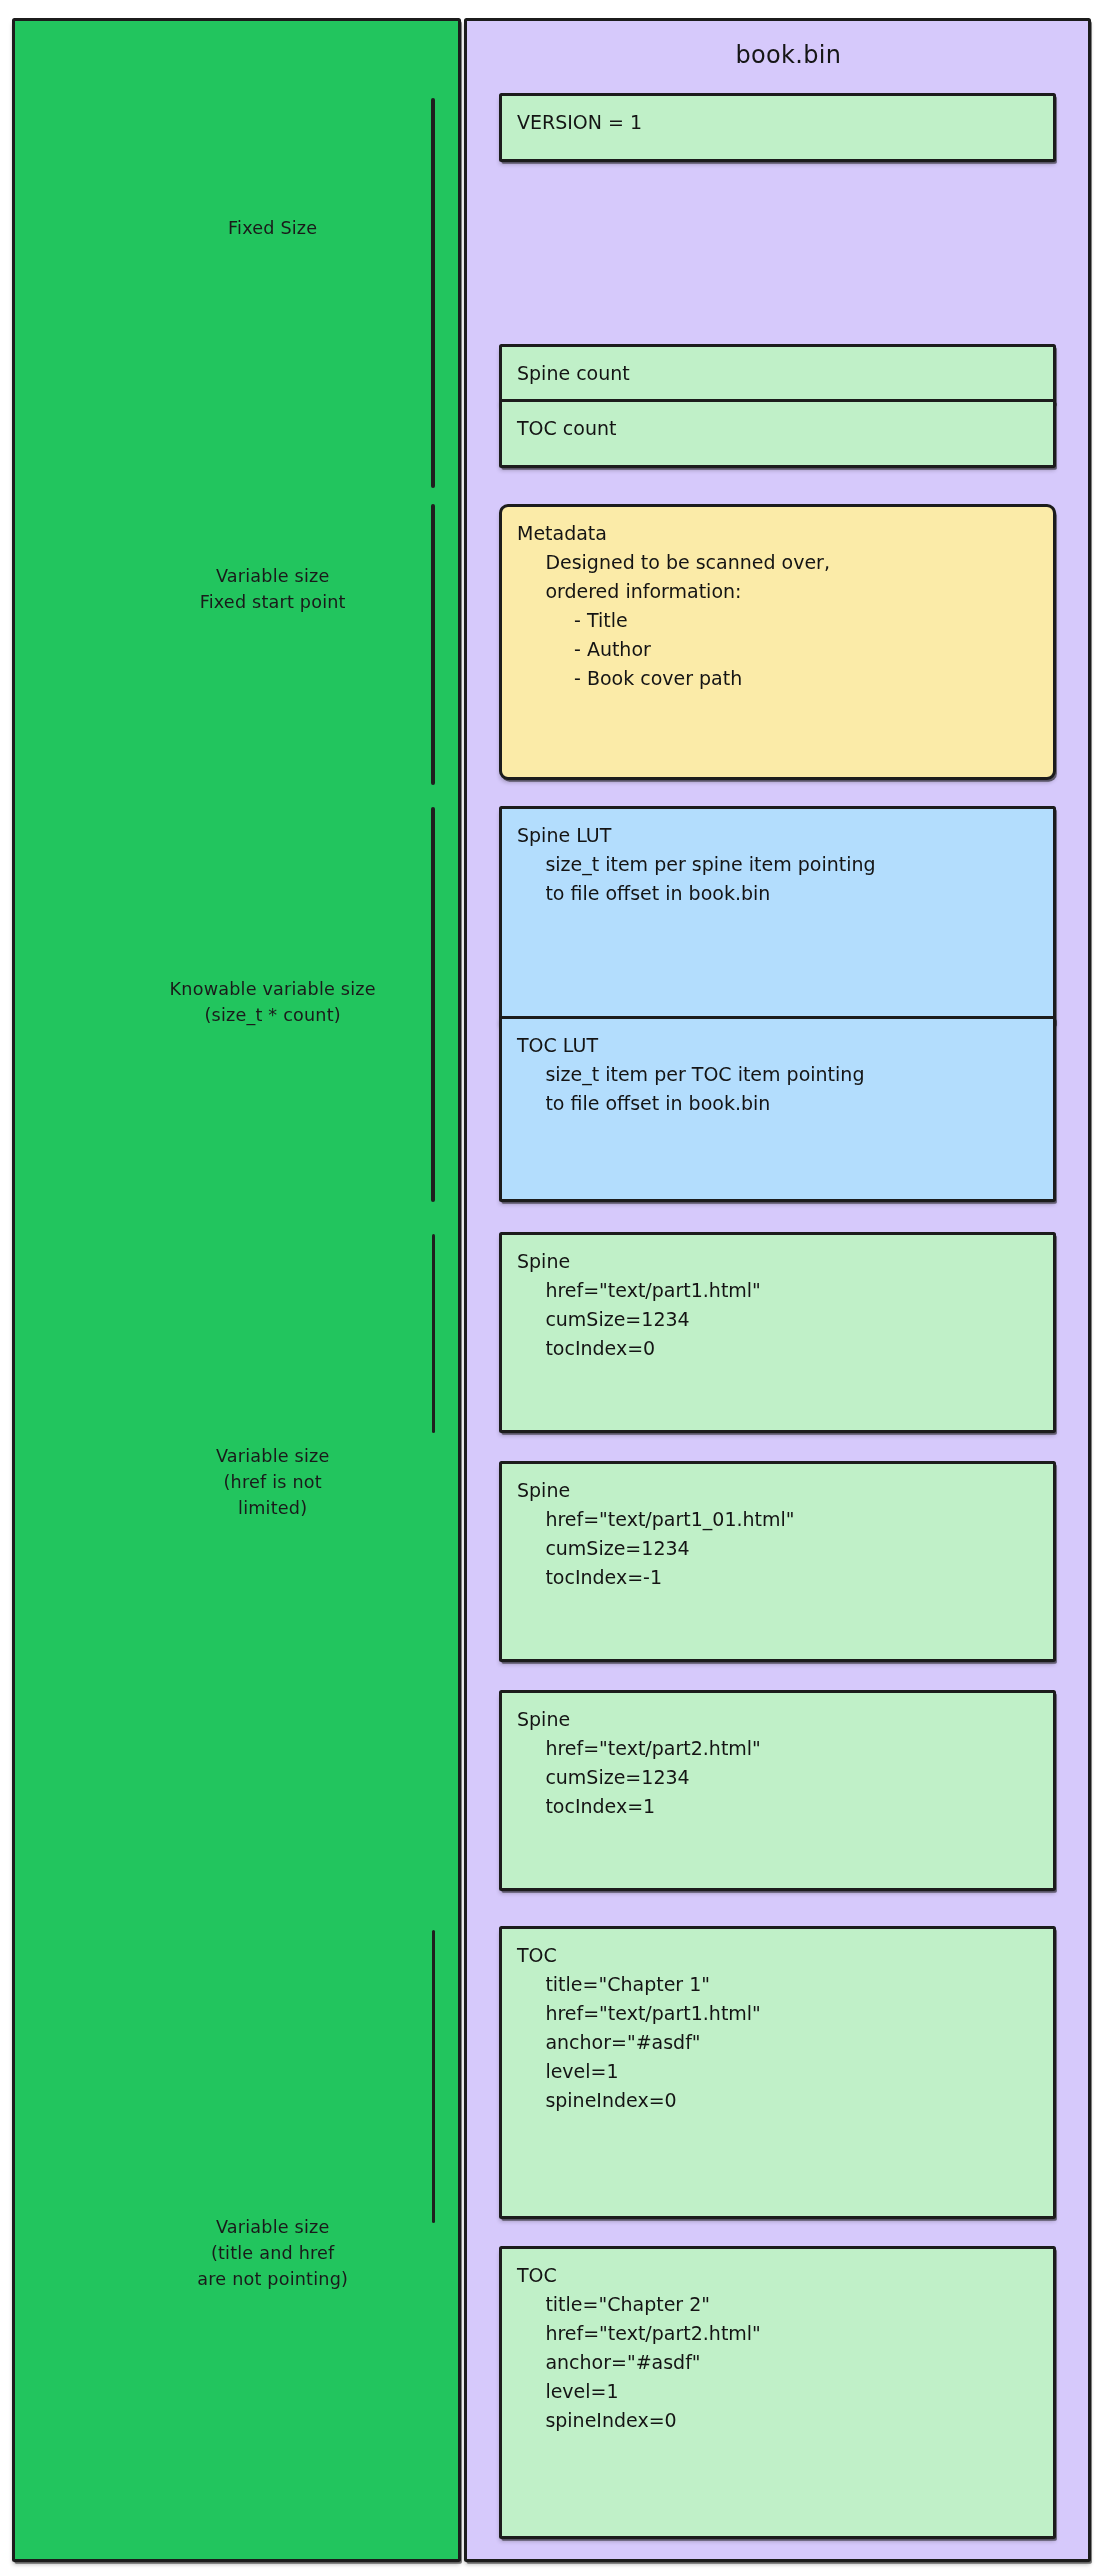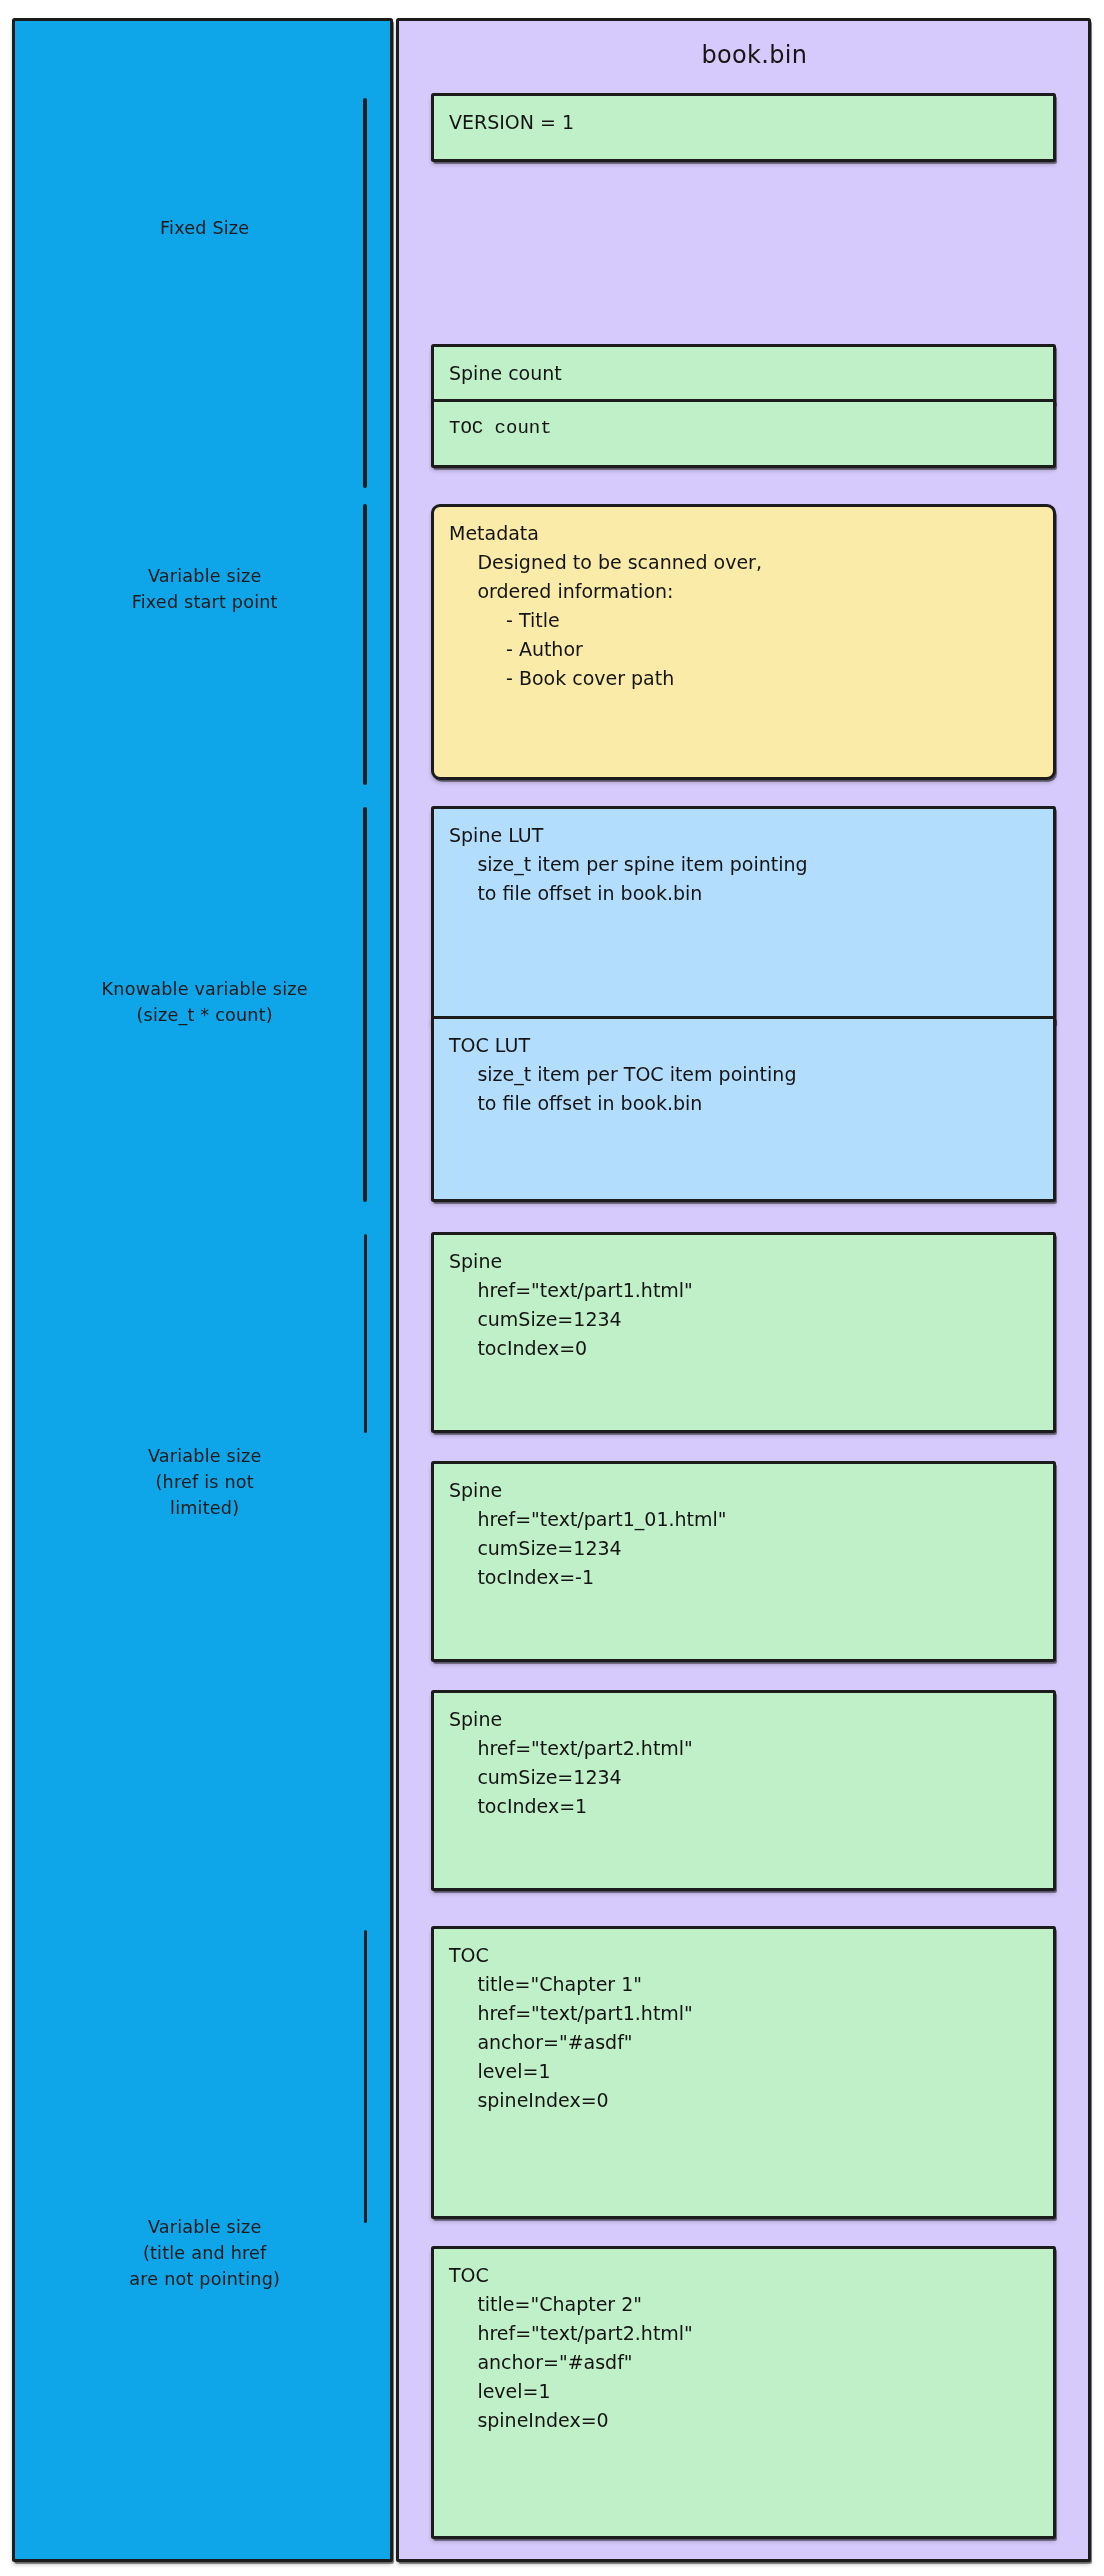--- a/index.html
+++ b/index.html
@@ -31,22 +31,22 @@
   .panel {
     position: relative;
     box-sizing: border-box;
     border: 3.3px solid #1c1c1c;
     border-radius: 2.5px;
     box-shadow: 1.7px 2.5px 0 -0.8px rgba(20,20,20,.55),
                 0 3.3px 4.2px -1.7px rgba(20,20,20,.35);
   }
 
   .left-panel {
-    width: 381px;
-    background: #0ea5e9;
+    width: 449px;
+    background: #22c55e;
   }
 
   .right-panel {
     flex: 1;
     margin-left: 3.3px;
     background: #d6c9fb;
   }
 
   
   .file-title {
@@ -145,21 +145,21 @@
       </div>
 
     <div class="panel right-panel" id="right-panel">
       <div class="file-title">book.bin</div>
     <div class="block green" style="top: 72px; height: 69px;">
           <span class="line head">VERSION = 1</span>
         </div>
         <div class="block green" style="top: 287px; height: 61px; margin-top: 36px;">
           <span class="line head">Spine count</span>
         </div>
-        <div class="block green" style="top: 378px; height: 69px; font-family: Liberation Mono, monospace;">
+        <div class="block green" style="top: 378px; height: 69px;">
           <span class="line head">TOC count</span>
         </div>
         <div class="block yellow" style="top: 483px; height: 276px; border-radius: 9px;">
           <span class="line head">Metadata</span>
           <span class="line sub">Designed to be scanned over,</span>
           <span class="line sub">ordered information:</span>
           <span class="line sub2">- Title</span>
           <span class="line sub2">- Author</span>
           <span class="line sub2">- Book cover path</span>
         </div>

